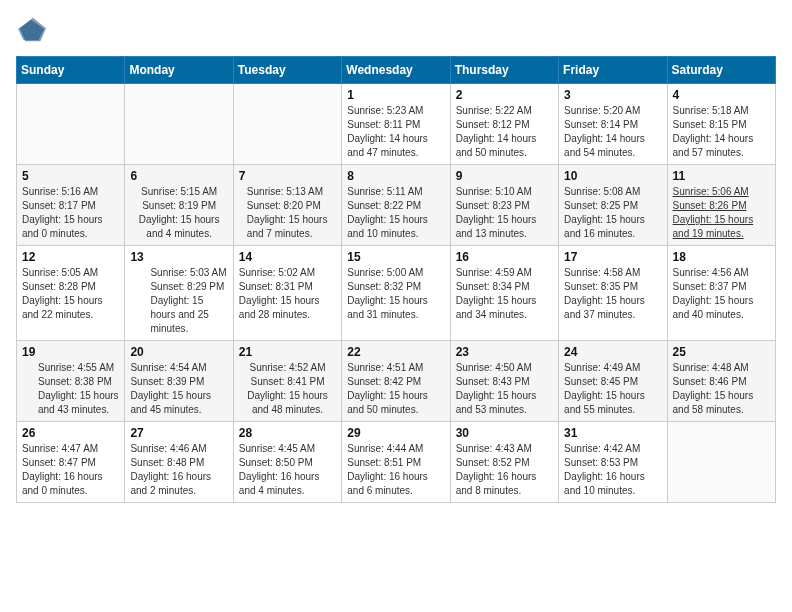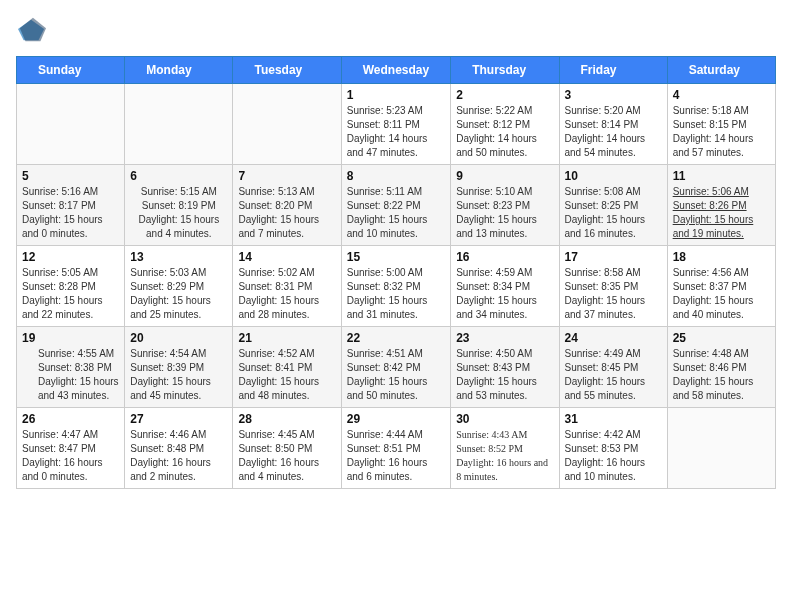--- a/index.html
+++ b/index.html
@@ -45,23 +45,23 @@
     .location {
       font-size: 15px;
       color: #444;
     }
     table {
       width: 100%;
       border-collapse: collapse;
       font-size: 11px;
     }
     thead tr th {
-      background: #3b82f6;
+      background: #0369a1;
       color: #fff;
-      padding: 6px 21px;
+      padding: 6px 4px;
       text-align: left;
       font-size: 12px;
       font-weight: bold;
       border: 1px solid #2a7fc1;
     }
     tbody tr td {
       border: 1px solid #ccc;
       vertical-align: top;
       padding: 4px 5px;
       width: calc(100% / 7);
@@ -161,21 +161,21 @@
 Daylight: 15 hours and 0 minutes.</div>
         </td>
         <td>
           <div class="day-num">6</div>
           <div class="day-info" style="white-space: pre-line; text-align: center;">Sunrise: 5:15 AM
 Sunset: 8:19 PM
 Daylight: 15 hours and 4 minutes.</div>
         </td>
         <td>
           <div class="day-num">7</div>
-          <div class="day-info" style="white-space: pre-line;">Sunrise: 5:13 AM
+          <div class="day-info" style="white-space: pre-line; margin-left: 8px;">Sunrise: 5:13 AM
 Sunset: 8:20 PM
 Daylight: 15 hours and 7 minutes.</div>
         </td>
         <td>
           <div class="day-num">8</div>
           <div class="day-info" style="white-space: pre-line;">Sunrise: 5:11 AM
 Sunset: 8:22 PM
 Daylight: 15 hours and 10 minutes.</div>
         </td>
         <td>
@@ -199,21 +199,21 @@
       </tr>
       <tr>
         <td>
           <div class="day-num">12</div>
           <div class="day-info" style="white-space: pre-line;">Sunrise: 5:05 AM
 Sunset: 8:28 PM
 Daylight: 15 hours and 22 minutes.</div>
         </td>
         <td>
           <div class="day-num">13</div>
-          <div class="day-info" style="white-space: pre-line;">Sunrise: 5:03 AM
+          <div class="day-info" style="white-space: pre-line; margin-left: 20px;">Sunrise: 5:03 AM
 Sunset: 8:29 PM
 Daylight: 15 hours and 25 minutes.</div>
         </td>
         <td>
           <div class="day-num">14</div>
           <div class="day-info" style="white-space: pre-line;">Sunrise: 5:02 AM
 Sunset: 8:31 PM
 Daylight: 15 hours and 28 minutes.</div>
         </td>
         <td>
@@ -223,21 +223,21 @@
 Daylight: 15 hours and 31 minutes.</div>
         </td>
         <td>
           <div class="day-num">16</div>
           <div class="day-info" style="white-space: pre-line;">Sunrise: 4:59 AM
 Sunset: 8:34 PM
 Daylight: 15 hours and 34 minutes.</div>
         </td>
         <td>
           <div class="day-num">17</div>
-          <div class="day-info" style="white-space: pre-line;">Sunrise: 8:58 AM
+          <div class="day-info" style="white-space: pre-line;">Sunrise: 4:58 AM
 Sunset: 8:35 PM
 Daylight: 15 hours and 37 minutes.</div>
         </td>
         <td>
           <div class="day-num">18</div>
           <div class="day-info" style="white-space: pre-line;">Sunrise: 4:56 AM
 Sunset: 8:37 PM
 Daylight: 15 hours and 40 minutes.</div>
         </td>
       </tr>
@@ -249,21 +249,21 @@
 Daylight: 15 hours and 43 minutes.</div>
         </td>
         <td>
           <div class="day-num">20</div>
           <div class="day-info" style="white-space: pre-line;">Sunrise: 4:54 AM
 Sunset: 8:39 PM
 Daylight: 15 hours and 45 minutes.</div>
         </td>
         <td>
           <div class="day-num">21</div>
-          <div class="day-info" style="white-space: pre-line;">Sunrise: 4:52 AM
+          <div class="day-info" style="white-space: pre-line; text-align: center;">Sunrise: 4:52 AM
 Sunset: 8:41 PM
 Daylight: 15 hours and 48 minutes.</div>
         </td>
         <td>
           <div class="day-num">22</div>
           <div class="day-info" style="white-space: pre-line;">Sunrise: 4:51 AM
 Sunset: 8:42 PM
 Daylight: 15 hours and 50 minutes.</div>
         </td>
         <td>
@@ -305,21 +305,21 @@
 Daylight: 16 hours and 4 minutes.</div>
         </td>
         <td>
           <div class="day-num">29</div>
           <div class="day-info" style="white-space: pre-line;">Sunrise: 4:44 AM
 Sunset: 8:51 PM
 Daylight: 16 hours and 6 minutes.</div>
         </td>
         <td>
           <div class="day-num">30</div>
-          <div class="day-info" style="white-space: pre-line; font-family: Liberation Serif, serif;">Sunrise: 4:43 AM
+          <div class="day-info" style="white-space: pre-line;">Sunrise: 4:43 AM
 Sunset: 8:52 PM
 Daylight: 16 hours and 8 minutes.</div>
         </td>
         <td>
           <div class="day-num">31</div>
           <div class="day-info" style="white-space: pre-line;">Sunrise: 4:42 AM
 Sunset: 8:53 PM
 Daylight: 16 hours and 10 minutes.</div>
         </td>
         <td class="empty-cell"></td>

